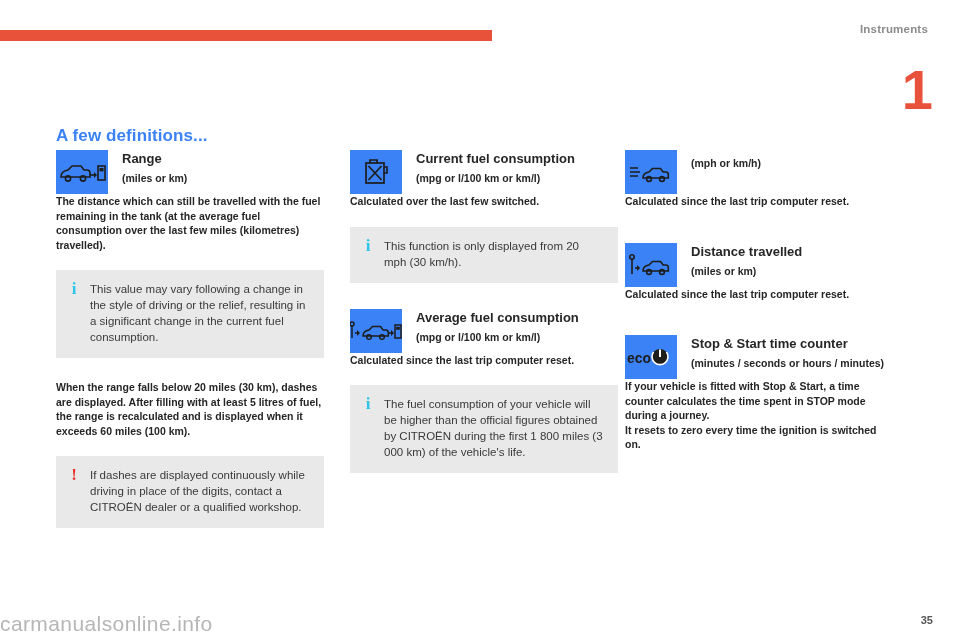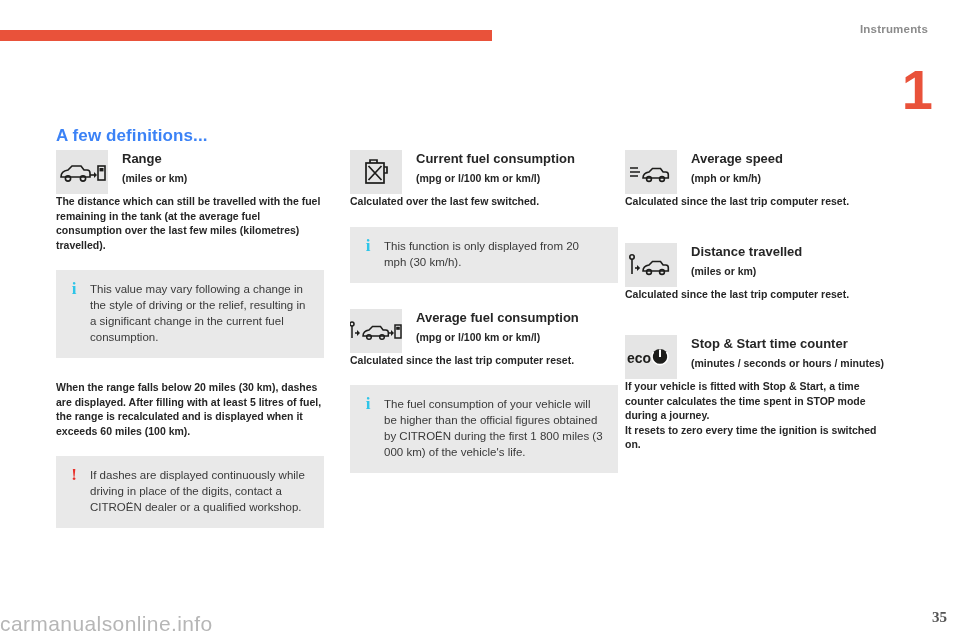--- a/index.html
+++ b/index.html
@@ -40,26 +40,25 @@
     right: 27px;
     top: 62px;
     font-size: 56px;
     line-height: 56px;
     font-weight: bold;
     color: #e9523a;
     font-family: "Liberation Sans", sans-serif;
   }
   .page-number {
     position: absolute;
-    right: 13px;
+    right: 27px;
     bottom: 14px;
-    font-size: 15px;
+    font-size: 11px;
     font-weight: bold;
     color: #555;
-    font-family: Liberation Serif, serif;
   }
   .watermark {
     position: absolute;
     left: 0;
     right: 0;
     bottom: 4px;
     text-align: left;
     font-size: 21px;
     color: #b6b6b6;
     letter-spacing: .4px;
@@ -91,21 +90,21 @@
   .entry { margin-bottom: 0; }
   .entry-head {
     display: flex;
     align-items: flex-start;
     gap: 14px;
   }
   .entry-icon {
     flex: 0 0 auto;
     width: 52px;
     height: 44px;
-    background: #e5e5e5;
+    background: #3b82f6;
     display: flex;
     align-items: center;
     justify-content: center;
   }
   .entry-icon svg { display: block; }
   .entry-titles { flex: 1 1 auto; padding-top: 1px; }
   .entry-title {
     font-size: 13px;
     font-weight: bold;
     color: #262626;
@@ -274,21 +273,20 @@
         <svg width="46" height="28" viewBox="0 0 46 28">
           <g stroke="#1d1d1b" stroke-width="1.6" fill="none">
             <path d="M2 10 h8 M2 14 h10 M2 18 h8"></path>
             <path d="M15 20 q0-5 6-6 l3.5-3.5 h8 l2.6 3.5 h2.6 q2.6 0 2.6 2.6 v3.4 z"></path>
           </g>
           <circle cx="21" cy="21" r="2.4" fill="none" stroke="#1d1d1b" stroke-width="1.6"></circle>
           <circle cx="34" cy="21" r="2.4" fill="none" stroke="#1d1d1b" stroke-width="1.6"></circle>
         </svg>
       </div>
       <div class="entry-titles">
-        <div class="entry-title">Average speed</div>
         <div class="entry-unit">(mph or km/h)</div>
       </div>
     </div>
     <div class="entry-body">Calculated since the last trip computer reset.</div>
   </div>
 
   <div class="spacer-lg"></div>
 
   <div class="entry">
     <div class="entry-head">

